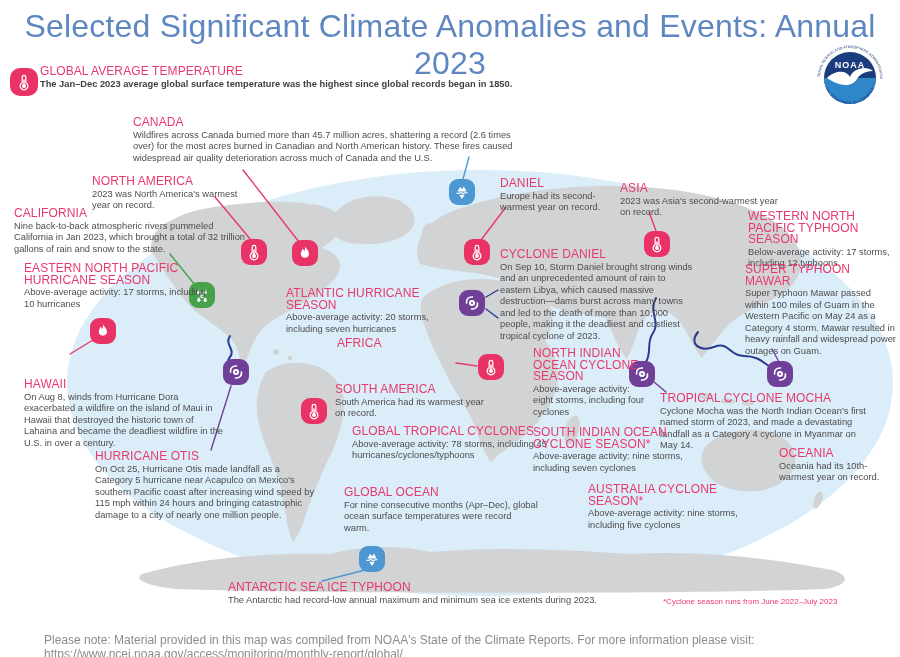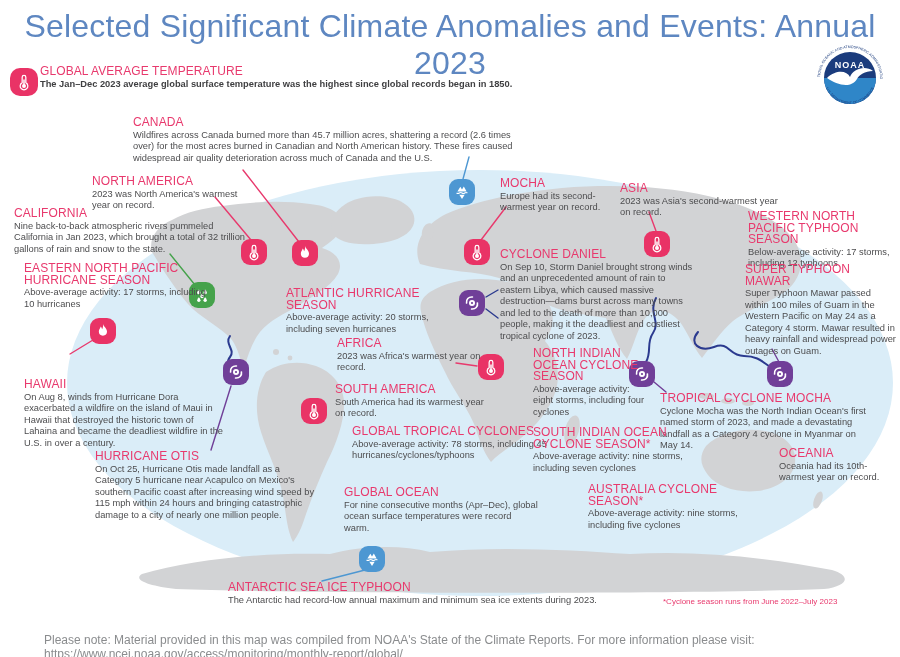--- a/index.html
+++ b/index.html
@@ -225,40 +225,39 @@
   <div class="co" style="left:95px;top:451px;width:225px;">
     <h3>HURRICANE OTIS</h3>
     <p>On Oct 25, Hurricane Otis made landfall as a Category 5 hurricane near Acapulco on Mexico's southern Pacific coast after increasing wind speed by 115 mph within 24 hours and bringing catastrophic damage to a city of nearly one million people.</p>
   </div>
   <div class="co" style="left:286px;top:288px;width:175px;">
     <h3>ATLANTIC HURRICANE SEASON</h3>
     <p>Above-average activity: 20 storms, including seven hurricanes</p>
   </div>
   <div class="co" style="left:337px;top:338px;width:150px;">
     <h3>AFRICA</h3>
-    <p>2023 was Africa's warmest year on record.</p>
   </div>
   <div class="co" style="left:335px;top:384px;width:160px;">
     <h3>SOUTH AMERICA</h3>
     <p>South America had its warmest year on record.</p>
   </div>
   <div class="co" style="left:352px;top:426px;width:200px;">
     <h3>GLOBAL TROPICAL CYCLONES</h3>
     <p>Above-average activity: 78 storms, including 45 hurricanes/cyclones/typhoons</p>
   </div>
   <div class="co" style="left:344px;top:487px;width:195px;">
     <h3>GLOBAL OCEAN</h3>
     <p>For nine consecutive months (Apr–Dec), global ocean surface temperatures were record warm.</p>
   </div>
   <div class="co" style="left:228px;top:582px;width:430px;">
     <h3>ANTARCTIC SEA ICE TYPHOON</h3>
     <p>The Antarctic had record-low annual maximum and minimum sea ice extents during 2023.</p>
   </div>
   <div class="co" style="left:500px;top:178px;width:120px;">
-    <h3>MOCHA</h3>
+    <h3>DANIEL</h3>
     <p>Europe had its second-warmest year on record.</p>
   </div>
   <div class="co" style="left:620px;top:183px;width:160px;">
     <h3>ASIA</h3>
     <p>2023 was Asia's second-warmest year on record.</p>
   </div>
   <div class="co" style="left:500px;top:249px;width:195px;">
     <h3>CYCLONE DANIEL</h3>
     <p>On Sep 10, Storm Daniel brought strong winds and an unprecedented amount of rain to eastern Libya, which caused massive destruction—dams burst across many towns and led to the death of more than 10,000 people, making it the deadliest and costliest tropical cyclone of 2023.</p>
   </div>

